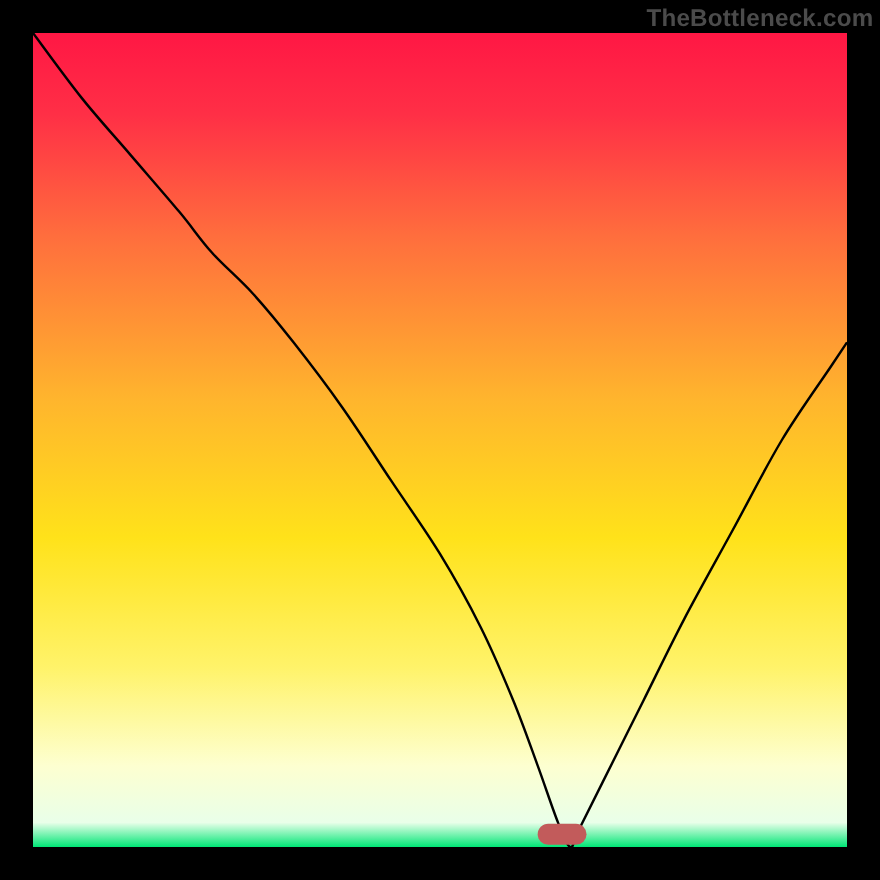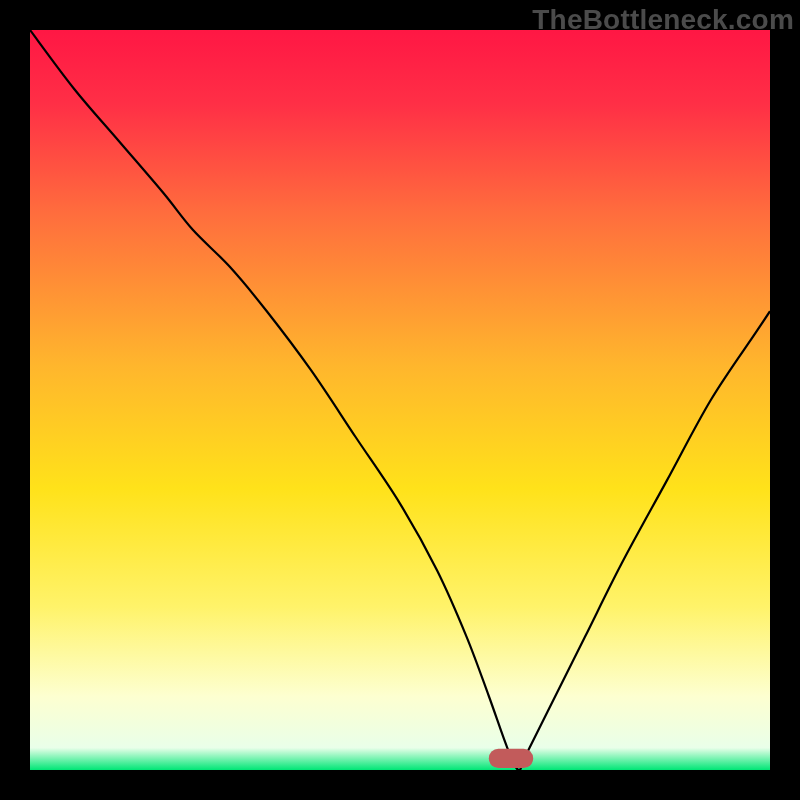--- a/index.html
+++ b/index.html
@@ -14,21 +14,21 @@
   .frame {
     position: relative;
     width: 800px;
     height: 800px;
     background: #000;
   }
   .watermark {
     position: absolute;
     top: 4px;
     right: 6px;
-    font-size: 28px;
+    font-size: 22px;
     font-weight: 600;
     color: #4b4b4b;
     letter-spacing: 0.2px;
     z-index: 5;
   }
   .plot {
     position: absolute;
     left: 30px;
     top: 30px;
     width: 740px;

